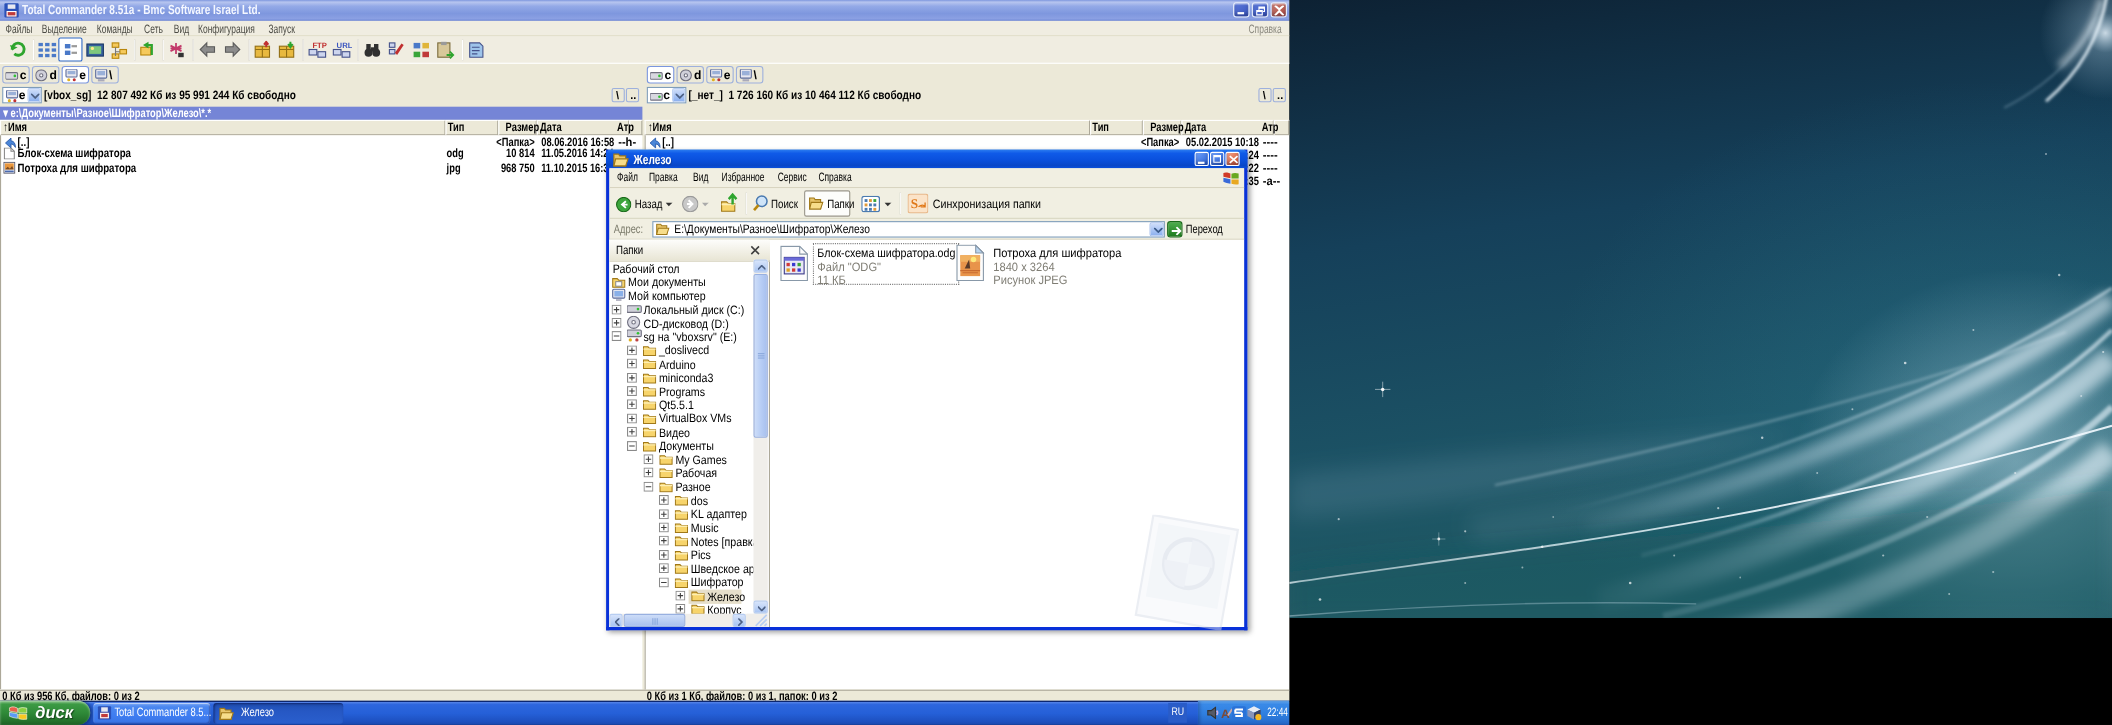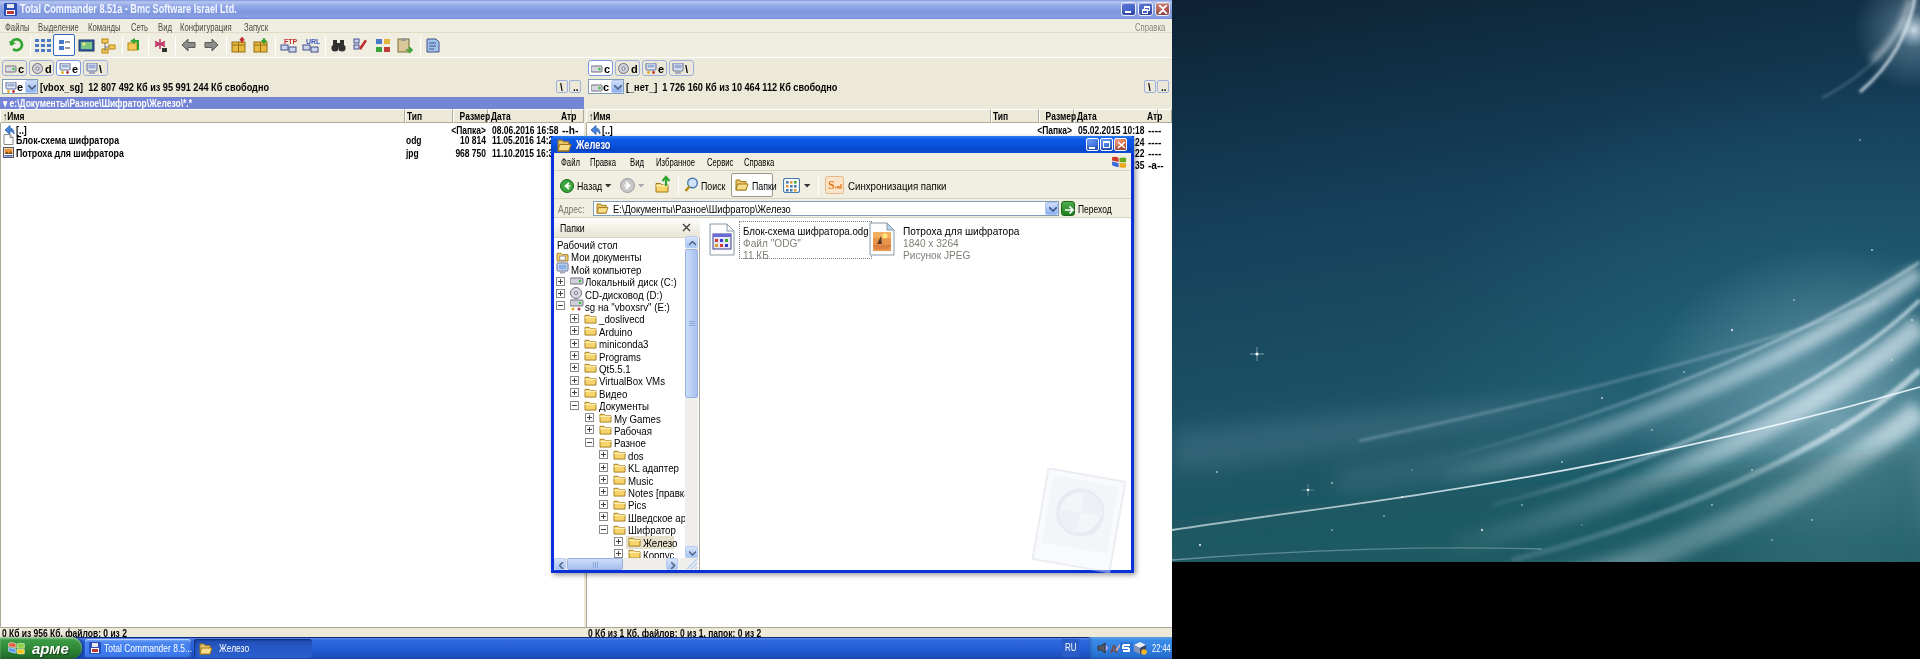--- a/index.html
+++ b/index.html
@@ -878,21 +878,21 @@
     </g>
   </svg>
 <div class="abs" style="left:0;top:637px;width:1172px;height:22px;background:linear-gradient(180deg,#5a87e8 0%,#2e66dd 12%,#2560d8 50%,#1d50c0 85%,#1a48ae 100%);border-top:1px solid #0a2a80;"></div>
 <div class="abs" style="left:0;top:637px;width:82px;height:22px;border-radius:0 11px 11px 0;background:linear-gradient(180deg,#74b874 0%,#3c9a44 15%,#2f8a38 50%,#23712b 85%,#1d5f24 100%);box-shadow:inset 0 1px 2px rgba(255,255,255,0.5), 2px 0 3px rgba(0,0,20,0.4);"></div>
 <svg class="abs" style="left:8px;top:640px" width="18" height="16" viewBox="0 0 16 14">
     <path d="M0.5 3 Q2.5 1.8 4.5 2.3 L7 3.2 L7 6.8 L0.5 5.6 Z" fill="#e8604a" stroke="#f8f8e8" stroke-width="0.5"></path>
     <path d="M8 3.4 Q10.5 2.2 14.5 3.2 L14.5 7.2 L8 7 Z" fill="#8ad040" stroke="#f8f8e8" stroke-width="0.5"></path>
     <path d="M0.5 6.6 L7 7.8 L7 11.5 Q3 11 0.5 9.8 Z" fill="#5a9af8" stroke="#f8f8e8" stroke-width="0.5"></path>
     <path d="M8 8 L14.5 8.2 L14.5 12.2 Q10.5 12.6 8 11.8 Z" fill="#f8c820" stroke="#f8f8e8" stroke-width="0.5"></path>
   </svg>
-<div class="abs" style="left:32px;top:641px;font-size:15px;line-height:15px;font-weight:bold;font-style:italic;color:#fff;text-shadow:1px 1px 1px rgba(0,0,0,0.5);">арме</div>
+<div class="abs" style="left:32px;top:641px;font-size:15px;line-height:15px;font-weight:bold;font-style:italic;color:#fff;text-shadow:1px 1px 1px rgba(0,0,0,0.5);">диск</div>
 <div class="abs" style="left:85px;top:639px;width:106px;height:19px;border-radius:3px;background:linear-gradient(180deg,#71a1f4 0%,#4a86ef 20%,#3e7df2 60%,#3a74e4 100%);box-shadow:inset 0 1px 1px rgba(255,255,255,0.6),inset -1px -1px 1px rgba(0,0,60,0.3);">
     <div class="abs" style="left:4px;top:3px;width:12px;height:12px;background:#2a50b8;border-radius:1px;">
       <div class="abs" style="left:3px;top:1px;width:6px;height:4px;background:#e8e8f0;"></div>
       <div class="abs" style="left:2px;top:6px;width:8px;height:5px;background:#c03a3a;border:1px solid #fff;"></div>
     </div>
     <div class="abs t11 s77" style="left:19px;top:4px;color:#fff;">Total Commander 8.5...</div>
   </div>
 <div class="abs" style="left:194px;top:639px;width:118px;height:19px;border-radius:3px;background:linear-gradient(180deg,#1e4cb0 0%,#2658c4 40%,#2a5fce 100%);box-shadow:inset 1px 1px 2px rgba(0,0,40,0.5);">
     <svg class="abs" style="left:5px;top:4px" width="14" height="12" viewBox="0 0 14 12">
       <path d="M1 3 L1 11 L11 11 L11 2.5 L6 2.5 L5 1 L1 1 Z" fill="#e8c56a" stroke="#a07818"></path>

